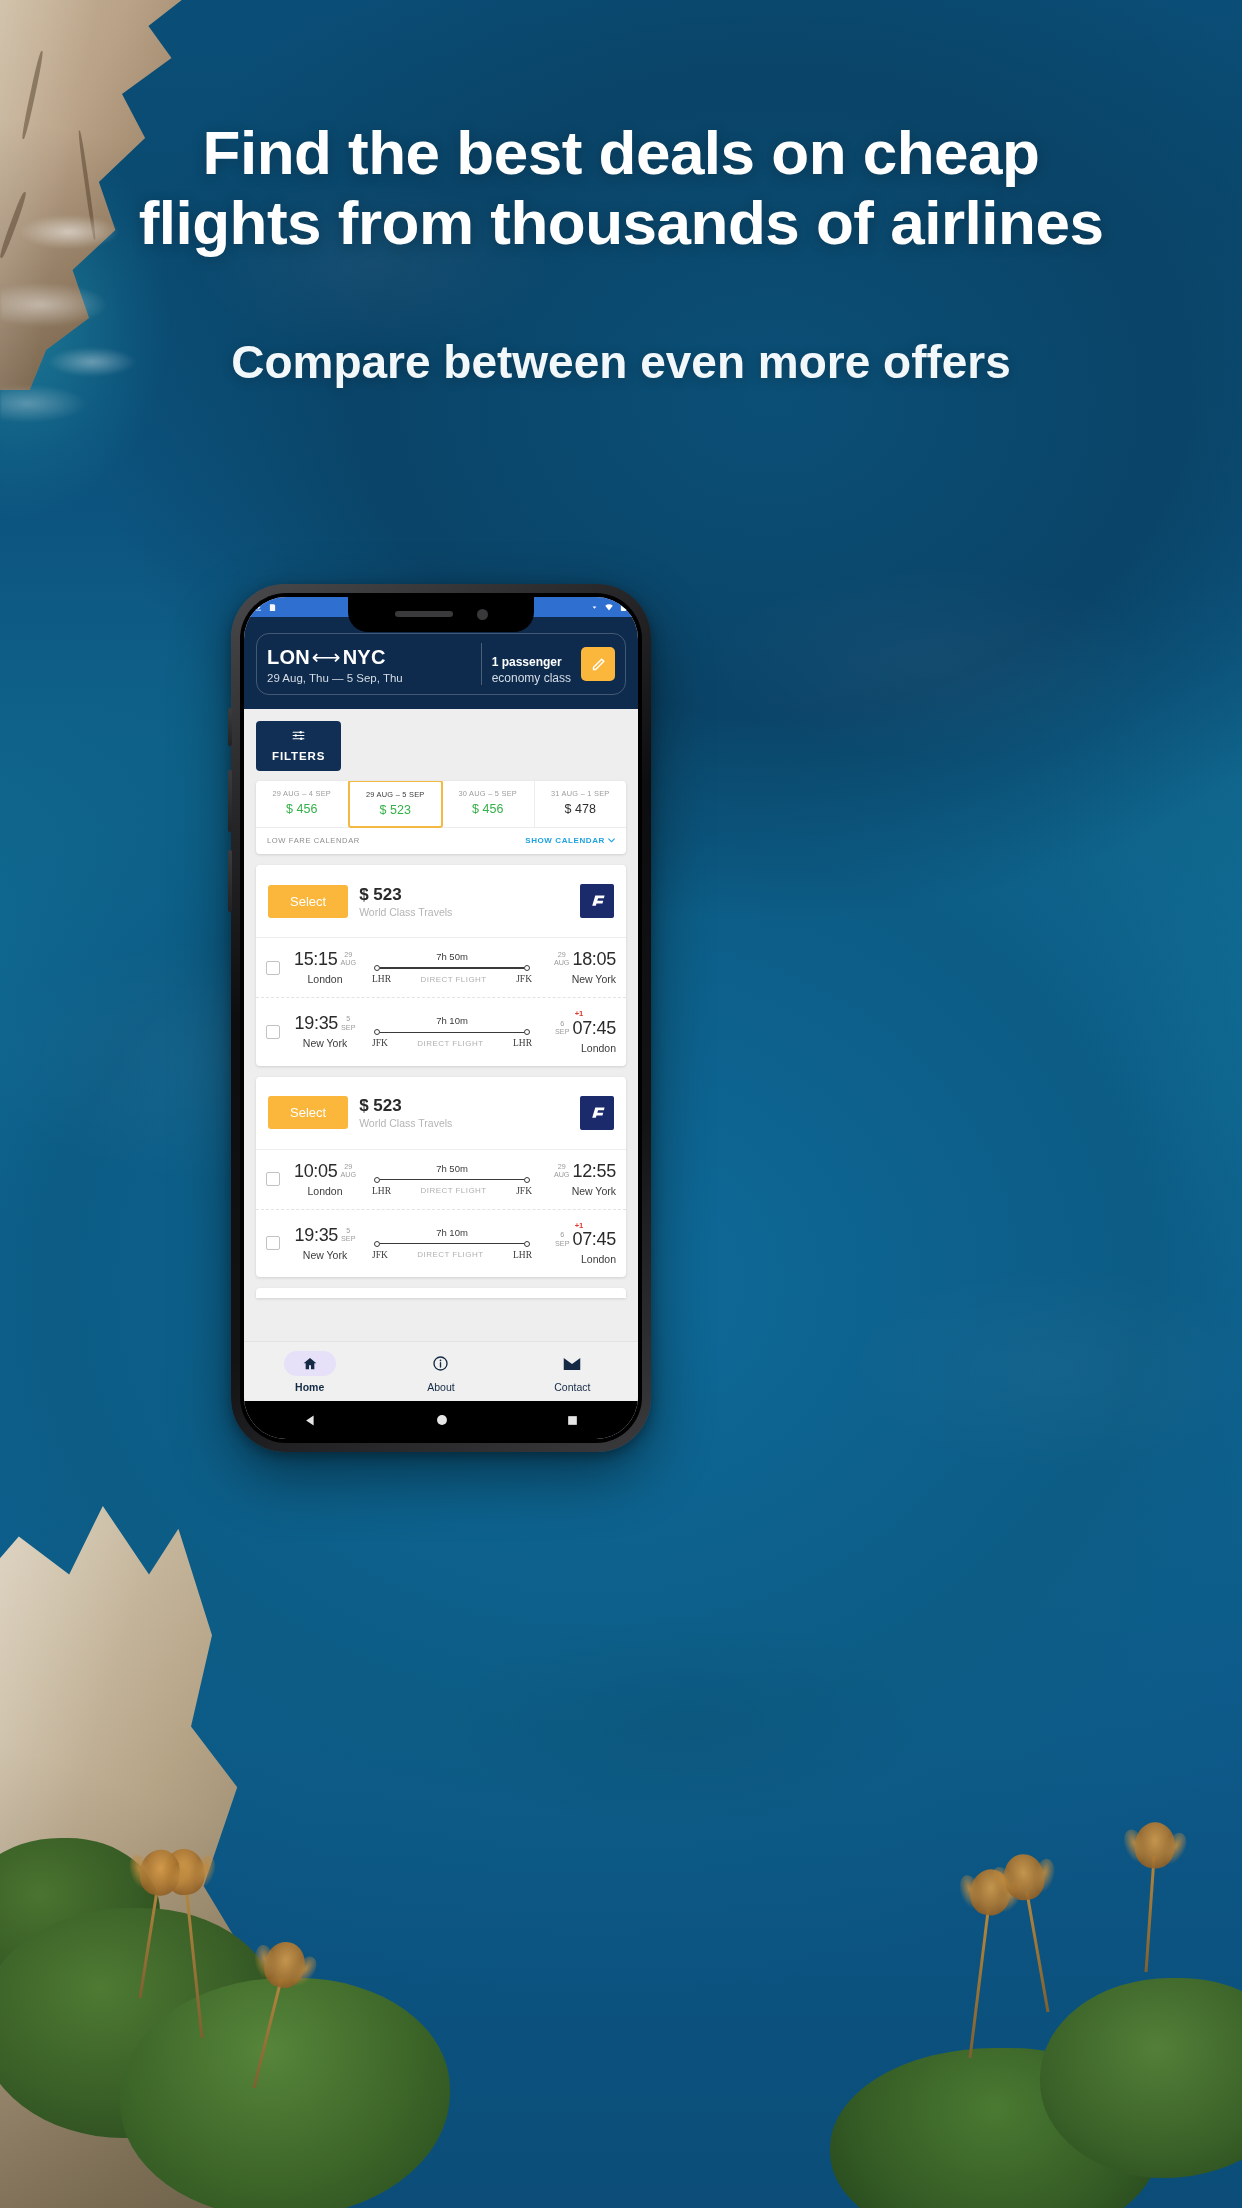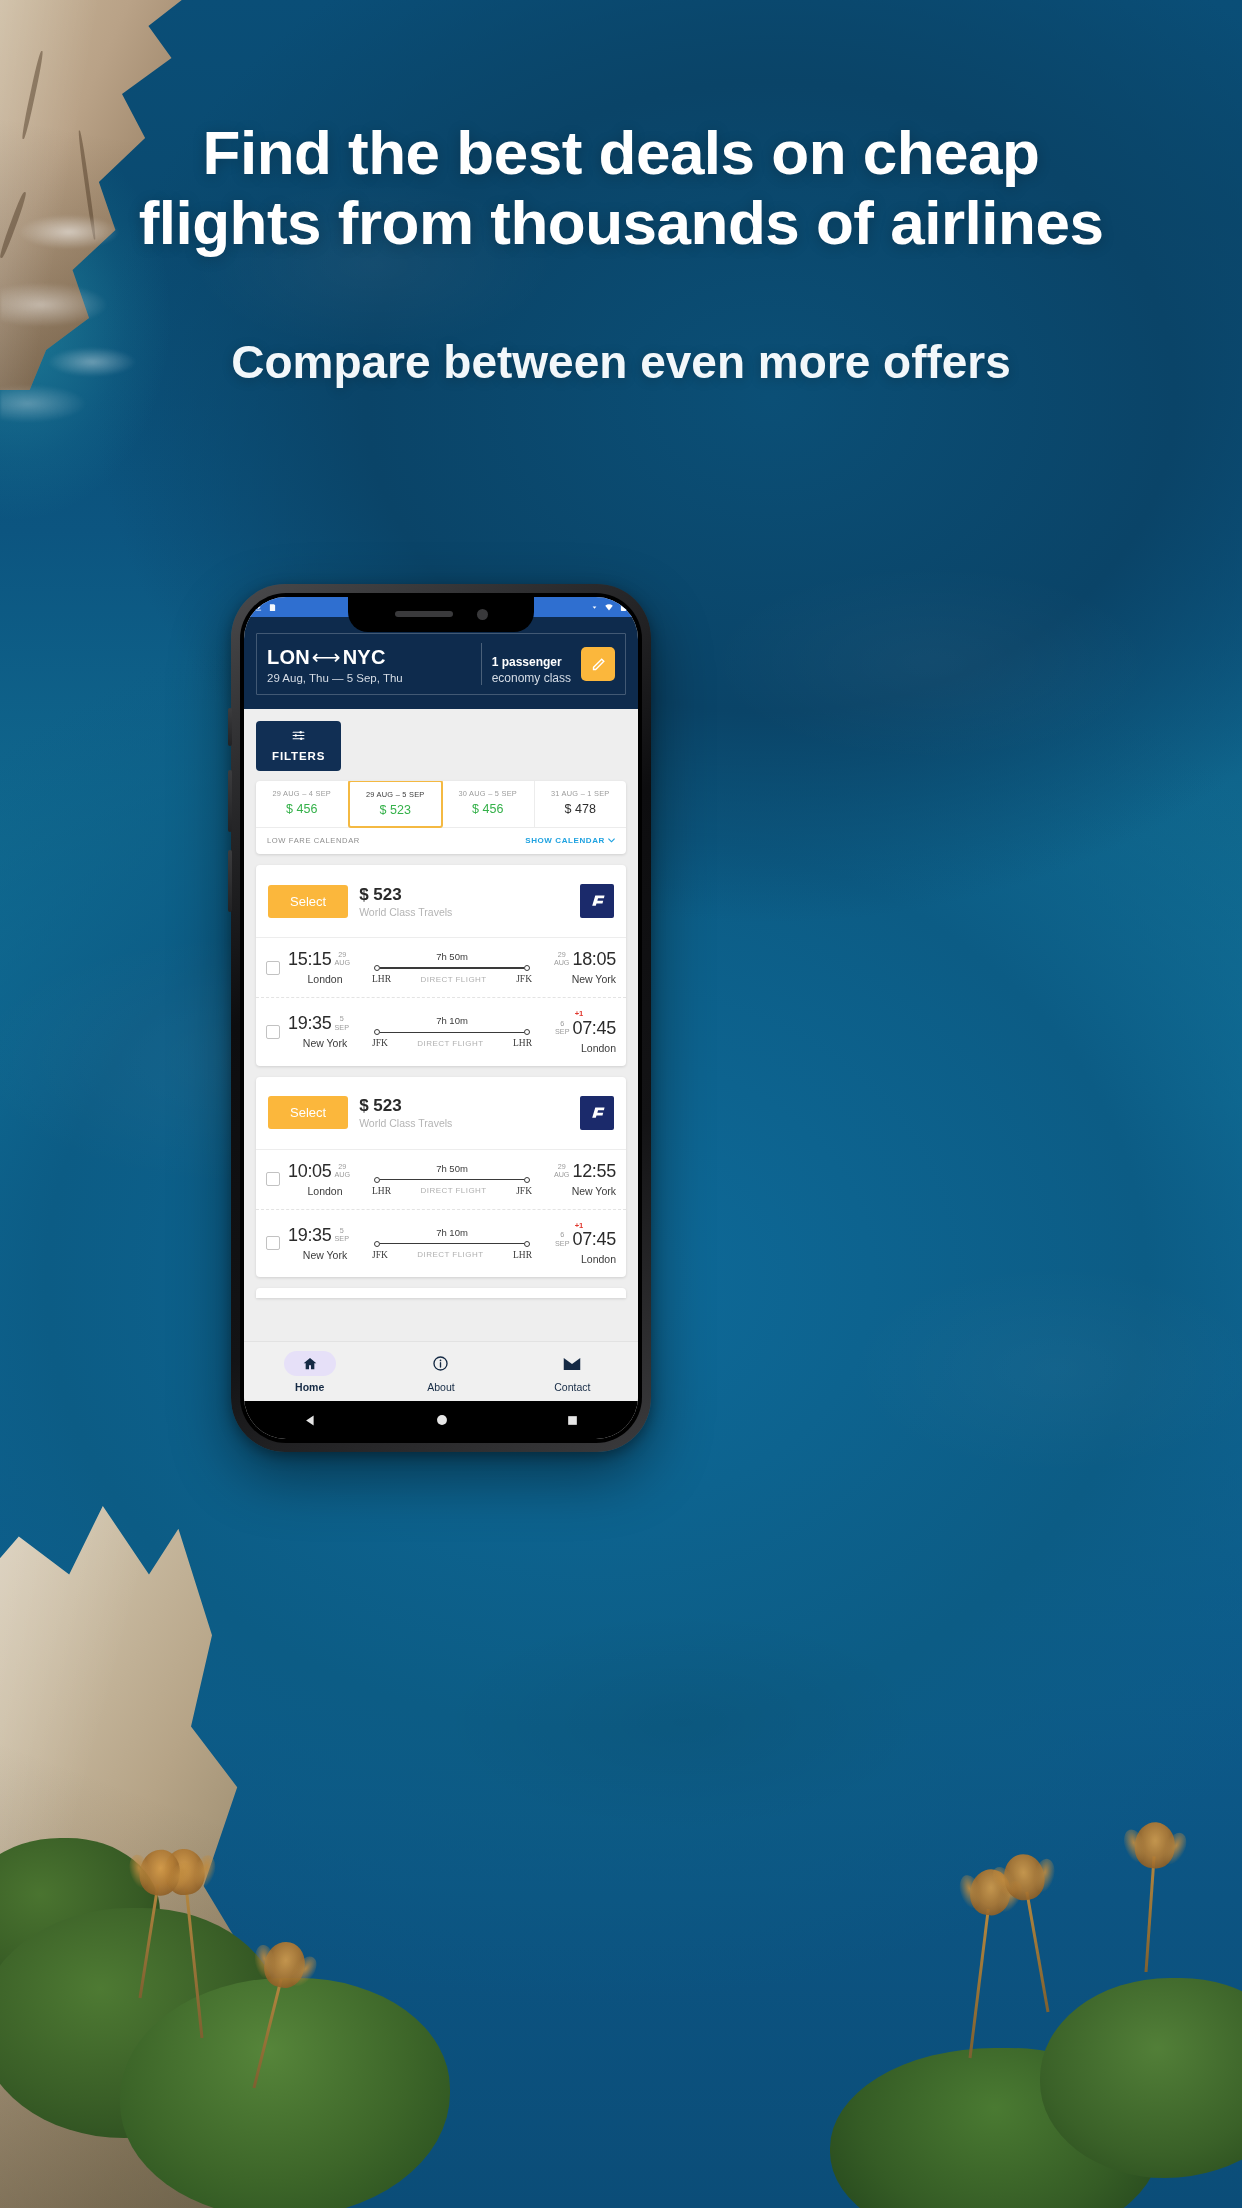--- a/index.html
+++ b/index.html
@@ -226,21 +226,21 @@
   }
 
   
   .app-header {
     background: #0e2b4d;
     padding: 16px 12px 14px;
     flex: 0 0 auto;
   }
   .search-box {
     border: 1px solid rgba(255,255,255,.22);
-    border-radius: 1px;
+    border-radius: 13px;
     display: flex; align-items: center;
     padding: 9px 10px;
     gap: 10px;
   }
   .route { flex: 1 1 auto; min-width: 0; }
   .route-title {
     color: #fff; font-size: 20px; font-weight: 700;
     letter-spacing: .2px; white-space: nowrap;
   }
   .route-title .arrows { font-weight: 400; margin: 0 2px; }
@@ -362,21 +362,21 @@
   .leg + .leg { border-top: 1px dashed #e3e3e3; }
   .leg-check {
     flex: 0 0 auto;
     width: 14px; height: 14px;
     border: 1.3px solid #c2c2c2;
     border-radius: 2px;
     background: #fff;
   }
   .endpoint { flex: 0 0 auto; text-align: center; min-width: 74px; }
   .endpoint .tline {
-    display: flex; align-items: flex-start; justify-content: flex-start; gap: 3px;
+    display: flex; align-items: flex-start; justify-content: center; gap: 3px;
   }
   .endpoint .time { font-size: 18px; color: #2b2b2b; letter-spacing: -.3px; line-height: 1; }
   .endpoint .dm {
     font-size: 7.2px; color: #9a9a9a; line-height: 1.18; text-align: center;
     padding-top: 1px;
   }
   .endpoint .dm .d { display: block; }
   .endpoint .dm .m { display: block; }
   .endpoint .city { font-size: 10.5px; color: #3c3c3c; margin-top: 5px; white-space: nowrap; }
   .endpoint.arr { text-align: right; }

